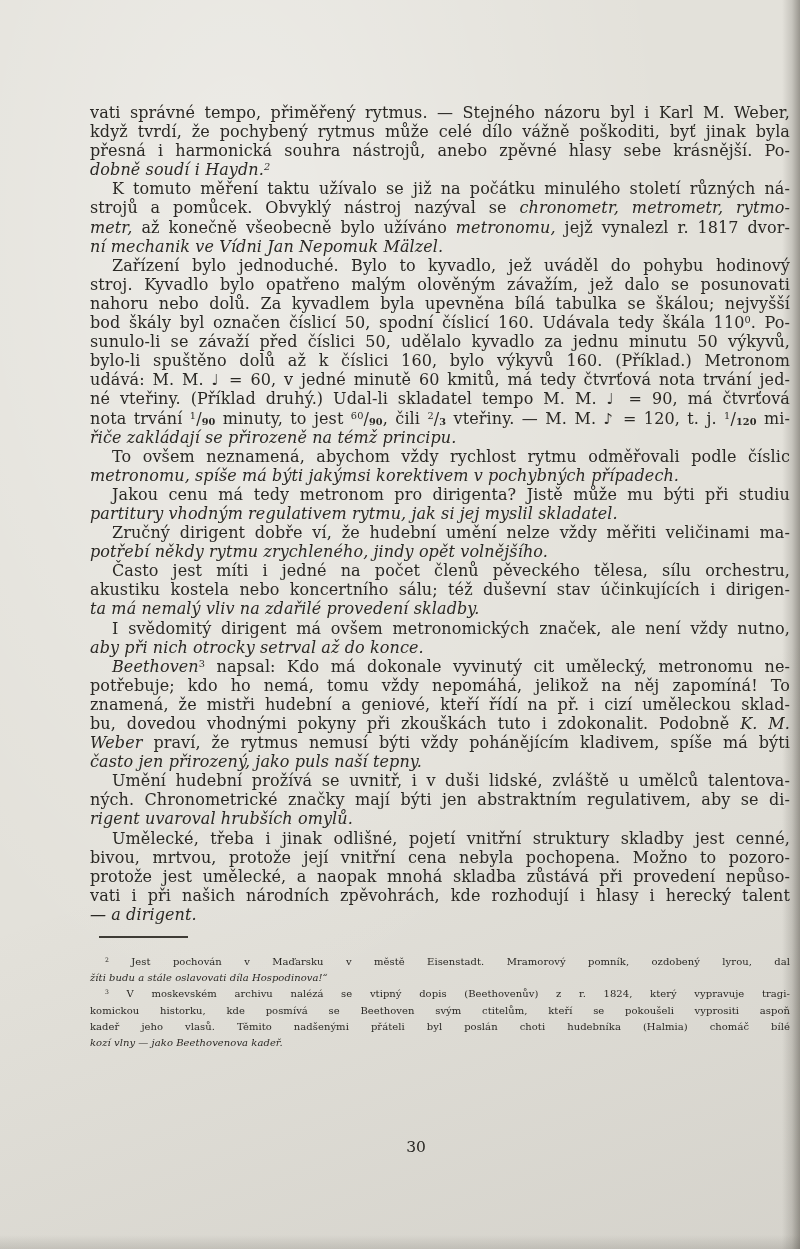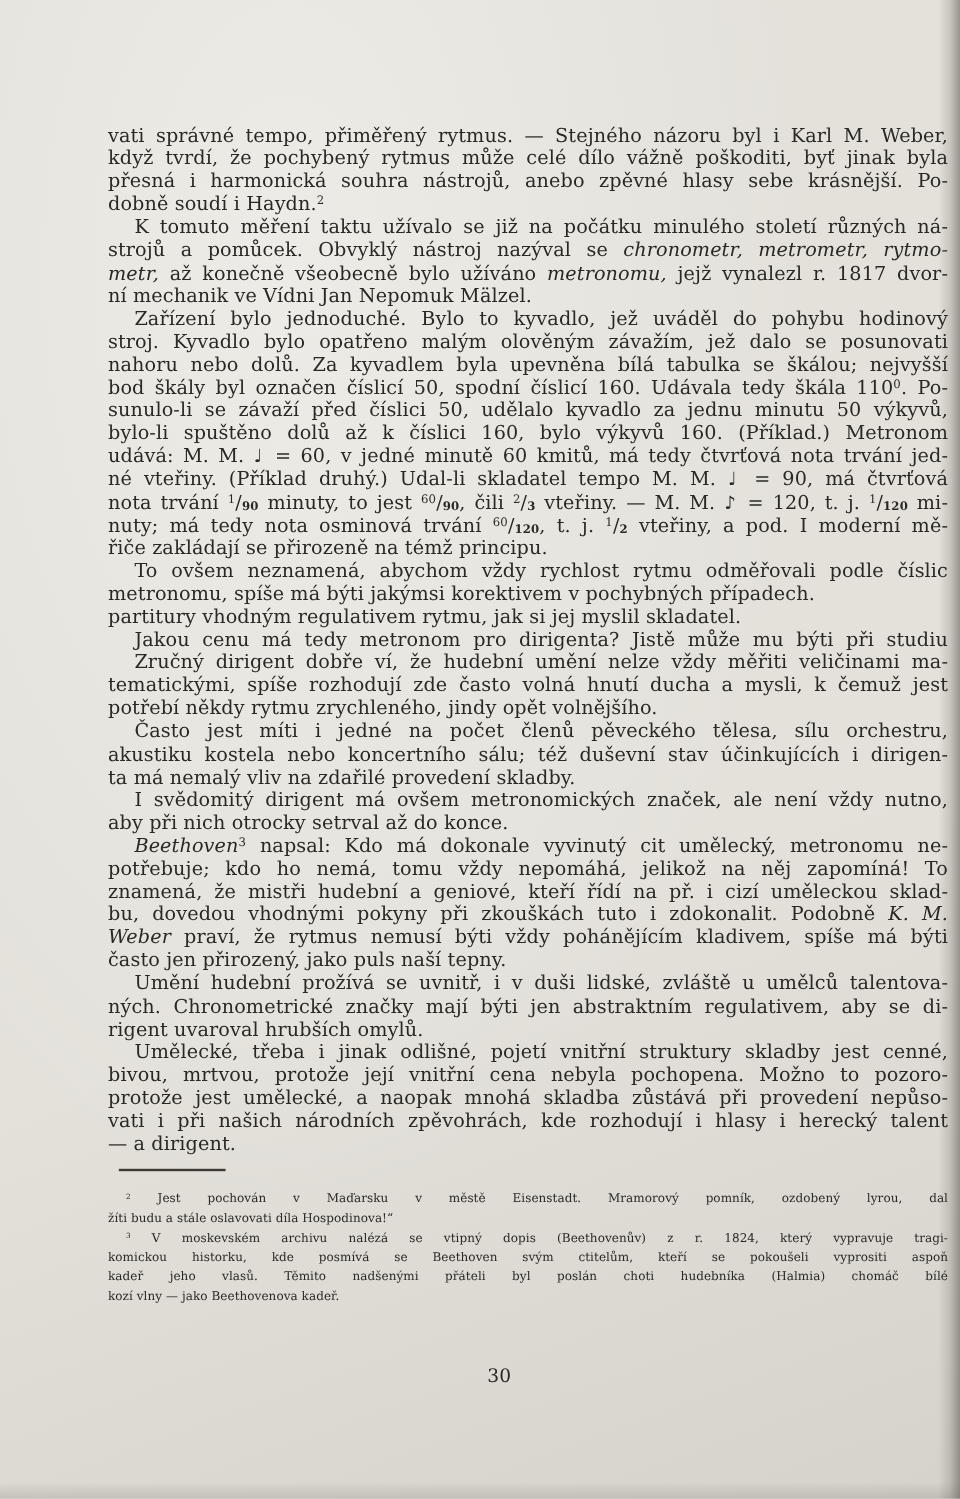--- a/index.html
+++ b/index.html
@@ -25,21 +25,21 @@
   .textblock{
     position:absolute;left:90px;top:103px;width:700px;
   }
   .para{margin:0;padding:0;}
   .line{
     font-size:16px;line-height:19.1px;height:19.1px;
     text-align:justify;text-align-last:justify;
     white-space:normal;overflow:visible;
     letter-spacing:0.1px;
   }
-  .line.lastline{text-align-last:left;}
+  .line.lastline{text-align-last:left;font-style:italic;}
   .para.indent .line.firstline{text-indent:22px;}
   sup{font-size:61%;vertical-align:baseline;position:relative;top:-0.5em;line-height:0;}
   sub{font-size:61%;vertical-align:baseline;position:relative;bottom:-0.18em;line-height:0;font-weight:bold;}
   .mn{font-family:"DejaVu Sans","Liberation Sans",sans-serif;font-size:0.95em;}
   .fnrule{
     border:none;border-top:2px solid #3e3b35;
     width:89px;margin:12px 0 16px 9px;height:0;
   }
   .footnotes .line{
     font-size:10px;line-height:16.2px;height:16.2px;letter-spacing:0.05px;
@@ -76,34 +76,32 @@
       <div class="para indent">
         <div class="line firstline">Zařízení bylo jednoduché. Bylo to kyvadlo, jež uváděl do pohybu hodinový</div>
         <div class="line">stroj. Kyvadlo bylo opatřeno malým olověným závažím, jež dalo se posunovati</div>
         <div class="line">nahoru nebo dolů. Za kyvadlem byla upevněna bílá tabulka se škálou; nejvyšší</div>
         <div class="line">bod škály byl označen číslicí 50, spodní číslicí 160. Udávala tedy škála 110<sup>0</sup>. Po-</div>
         <div class="line">sunulo-li se závaží před číslici 50, udělalo kyvadlo za jednu minutu 50 výkyvů,</div>
         <div class="line">bylo-li spuštěno dolů až k číslici 160, bylo výkyvů 160. (Příklad.) Metronom</div>
         <div class="line">udává: M. M. <span class="mn">♩</span> = 60, v jedné minutě 60 kmitů, má tedy čtvrťová nota trvání jed-</div>
         <div class="line">né vteřiny. (Příklad druhý.) Udal-li skladatel tempo M. M. <span class="mn">♩</span> = 90, má čtvrťová</div>
         <div class="line">nota trvání <sup>1</sup>/<sub>90</sub> minuty, to jest <sup>60</sup>/<sub>90</sub>, čili <sup>2</sup>/<sub>3</sub> vteřiny. — M. M. <span class="mn">♪</span> = 120, t. j. <sup>1</sup>/<sub>120</sub> mi-</div>
-        <div class="line">nuty; má tedy nota osminová trvání <sup>60</sup>/<sub>120</sub>, t. j. <sup>1</sup>/<sub>2</sub> vteřiny, a pod. I moderní mě-</div>
         <div class="line lastline">řiče zakládají se přirozeně na témž principu.</div>
       </div>
       <div class="para indent">
         <div class="line firstline">To ovšem neznamená, abychom vždy rychlost rytmu odměřovali podle číslic</div>
         <div class="line lastline">metronomu, spíše má býti jakýmsi korektivem v pochybných případech.</div>
       </div>
       <div class="para indent">
+        <div class="line firstline">Jakou cenu má tedy metronom pro dirigenta? Jistě může mu býti při studiu</div>
         <div class="line lastline">partitury vhodným regulativem rytmu, jak si jej myslil skladatel.</div>
-        <div class="line firstline">Jakou cenu má tedy metronom pro dirigenta? Jistě může mu býti při studiu</div>
       </div>
       <div class="para indent">
         <div class="line firstline">Zručný dirigent dobře ví, že hudební umění nelze vždy měřiti veličinami ma-</div>
-        <div class="line">tematickými, spíše rozhodují zde často volná hnutí ducha a mysli, k čemuž jest</div>
         <div class="line lastline">potřebí někdy rytmu zrychleného, jindy opět volnějšího.</div>
       </div>
       <div class="para indent">
         <div class="line firstline">Často jest míti i jedné na počet členů pěveckého tělesa, sílu orchestru,</div>
         <div class="line">akustiku kostela nebo koncertního sálu; též duševní stav účinkujících i dirigen-</div>
         <div class="line lastline">ta má nemalý vliv na zdařilé provedení skladby.</div>
       </div>
       <div class="para indent">
         <div class="line firstline">I svědomitý dirigent má ovšem metronomických značek, ale není vždy nutno,</div>
         <div class="line lastline">aby při nich otrocky setrval až do konce.</div>

